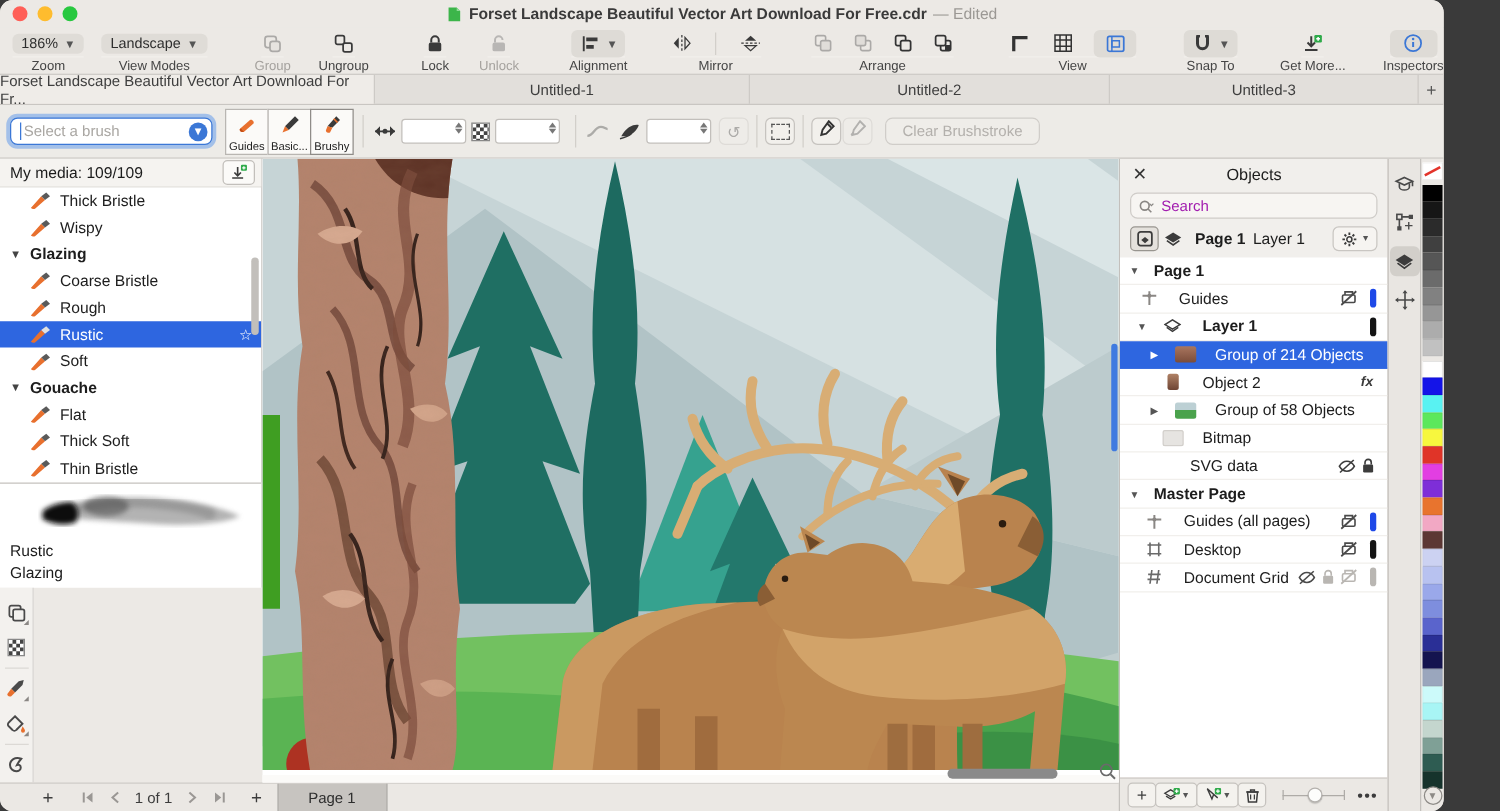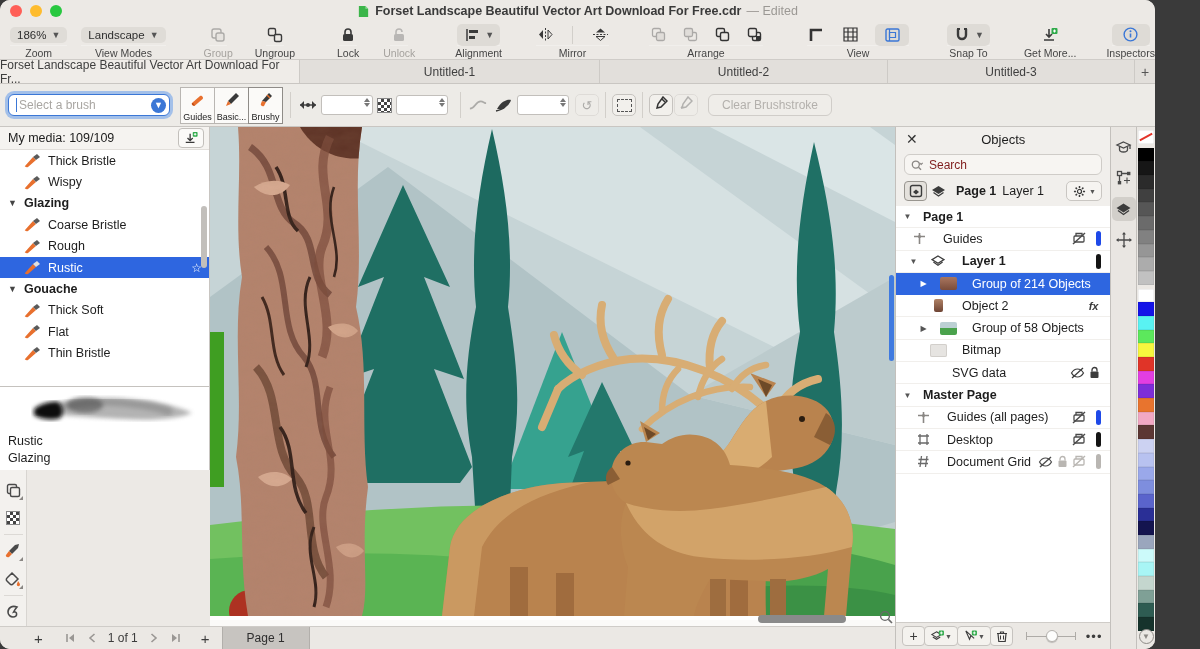--- a/index.html
+++ b/index.html
@@ -95,21 +95,21 @@
   .navgrp { display:flex; align-items:center; gap:12px; margin-left:22px; color:#8d8a86; }
   .nav-count { color:#3c3c3c; }
   .sb-plus2 { font-size:15px; margin-left:20px; margin-right:12px; }
   .pagetab { height:100%; width:88px; background:#c7c4c0; border-left:1px solid #b2afab; border-right:1px solid #b2afab; display:flex; align-items:center; justify-content:center; font-size:12px; color:#2e2e2e; }
 
   
   .objects-panel { width:253px; background:#f1efec; border-left:1px solid #c3c0bc; display:flex; flex-direction:column; }
   .op-head { height:24px; display:flex; align-items:center; justify-content:center; position:relative; font-size:13px; color:#1d1d1d; }
   .op-close { position:absolute; left:10px; top:4px; font-size:14px; color:#333; }
   .op-search { margin:3px 8px 5px 8px; height:21px; border:1px solid #cfccc8; background:#f7f5f2; border-radius:6px; display:flex; align-items:center; padding:0 6px; gap:4px; }
-  .op-search .ph { font-size:12px; color:#7f1d1d; }
+  .op-search .ph { font-size:12px; color:#a21caf; }
   .op-context { height:26px; display:flex; align-items:center; gap:6px; padding:0 8px 4px 8px; }
   .seg { display:flex; }
   .segbtn { width:23px; height:20px; display:flex; align-items:center; justify-content:center; border:1px solid transparent; border-radius:4px; }
   .segbtn.on { border-color:#98958f; background:#e4e1dc; }
   .ctx-page { font-size:12.5px; font-weight:bold; color:#1d1d1d; }
   .ctx-layer { font-size:12.5px; color:#1d1d1d; }
   .gearbtn { margin-left:auto; width:36px; height:20px; border:1px solid #c9c6c2; border-radius:5px; background:#f6f4f1; display:flex; align-items:center; justify-content:center; gap:3px; }
   .op-tree { flex:1; background:#fff; overflow:hidden; font-size:12.5px; }
   .trow { height:22.3px; display:flex; align-items:center; border-bottom:1px solid #f1efec; position:relative; color:#1d1d1d; }
   .trow .caret { width:11px; font-size:8px; color:#555; text-align:center; margin-left:6px; }
@@ -523,37 +523,44 @@
                   <span>Rough</span>
                 </div>
               <div class="mrow item sel">
                   <svg class="bicon" viewBox="0 0 17 15">
                     <path d="M1 13L9 4l3 3-8 7c-2 .8-4-1-3-1z" fill="#e8702e"></path>
                     <path d="M9 4l4-3 3 3-4 3z" fill="#e0e0e0"></path>
                   </svg>
                   <span>Rustic</span>
                   <span class="star">☆</span>
                 </div>
-              <div class="mrow section">
-                  <span class="schev">▼</span>
-                  <span>Gouache</span>
-                </div>
               <div class="mrow item">
                   <svg class="bicon" viewBox="0 0 17 15">
                     <path d="M1 13L9 4l3 3-8 7c-2 .8-4-1-3-1z" fill="#e8702e"></path>
                     <path d="M9 4l4-3 3 3-4 3z" fill="#5a5a5a"></path>
                   </svg>
-                  <span>Thick Soft</span>
+                  <span>Soft</span>
+                </div>
+              <div class="mrow section">
+                  <span class="schev">▼</span>
+                  <span>Gouache</span>
                 </div>
               <div class="mrow item">
                   <svg class="bicon" viewBox="0 0 17 15">
                     <path d="M1 13L9 4l3 3-8 7c-2 .8-4-1-3-1z" fill="#e8702e"></path>
                     <path d="M9 4l4-3 3 3-4 3z" fill="#5a5a5a"></path>
                   </svg>
                   <span>Flat</span>
+                </div>
+              <div class="mrow item">
+                  <svg class="bicon" viewBox="0 0 17 15">
+                    <path d="M1 13L9 4l3 3-8 7c-2 .8-4-1-3-1z" fill="#e8702e"></path>
+                    <path d="M9 4l4-3 3 3-4 3z" fill="#5a5a5a"></path>
+                  </svg>
+                  <span>Thick Soft</span>
                 </div>
               <div class="mrow item">
                   <svg class="bicon" viewBox="0 0 17 15">
                     <path d="M1 13L9 4l3 3-8 7c-2 .8-4-1-3-1z" fill="#e8702e"></path>
                     <path d="M9 4l4-3 3 3-4 3z" fill="#5a5a5a"></path>
                   </svg>
                   <span>Thin Bristle</span>
                 </div>
               <div class="mrow section"></div>
               <div class="mscroll"></div>

